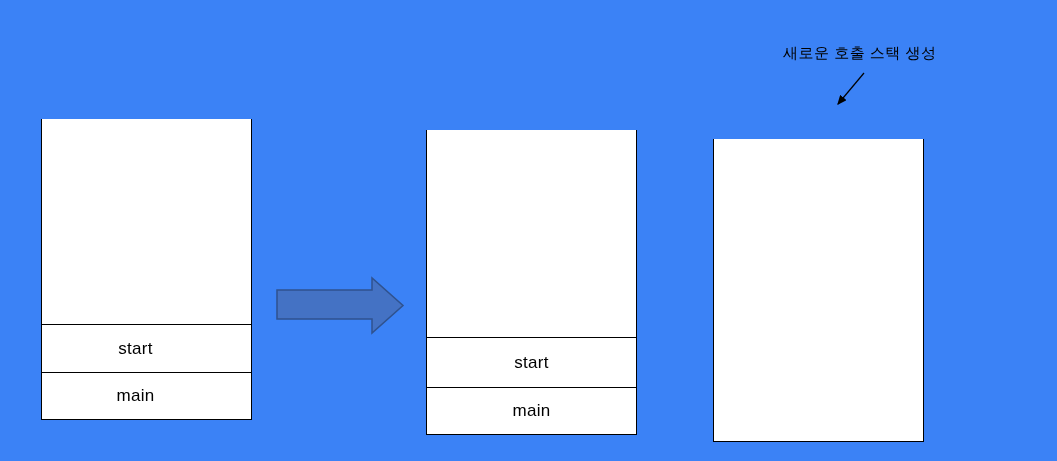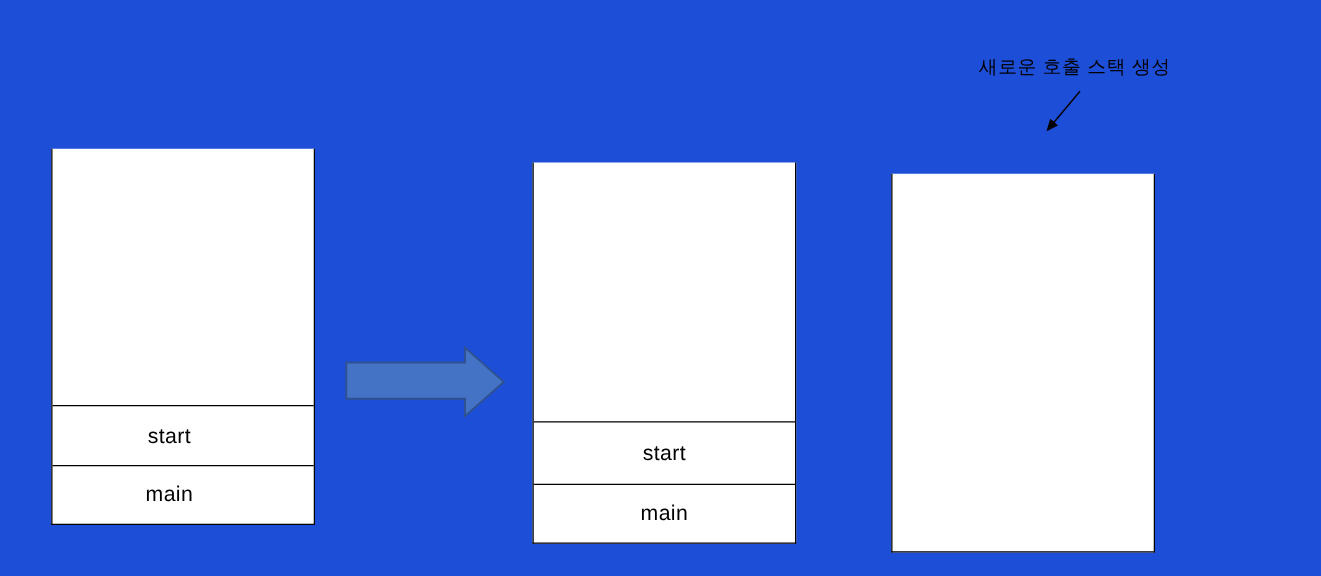--- a/index.html
+++ b/index.html
@@ -1,20 +1,20 @@
 <!DOCTYPE html>
 <html><head>
 <meta charset="utf-8">
 <style>
   html, body { margin: 0; padding: 0; background: #ffffff; }
   .canvas {
     position: relative;
     width: 1057px;
     height: 461px;
-    background: #1d4ed8;
+    background: #3b82f6;
     font-family: "Liberation Sans", sans-serif;
     color: #000000;
     overflow: hidden;
   }
   .stack {
     position: absolute;
     box-sizing: border-box;
     border-left: 1px solid #000;
     border-right: 1px solid #000;
     border-bottom: 1px solid #000;

